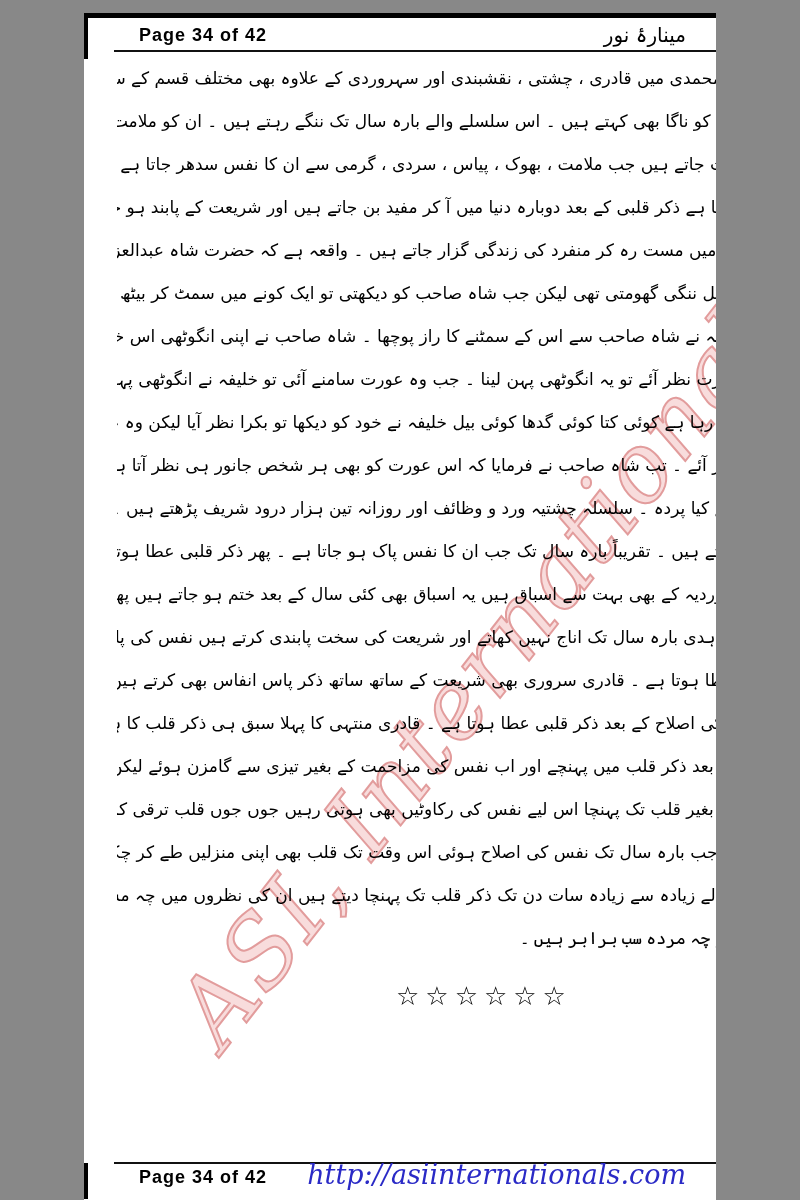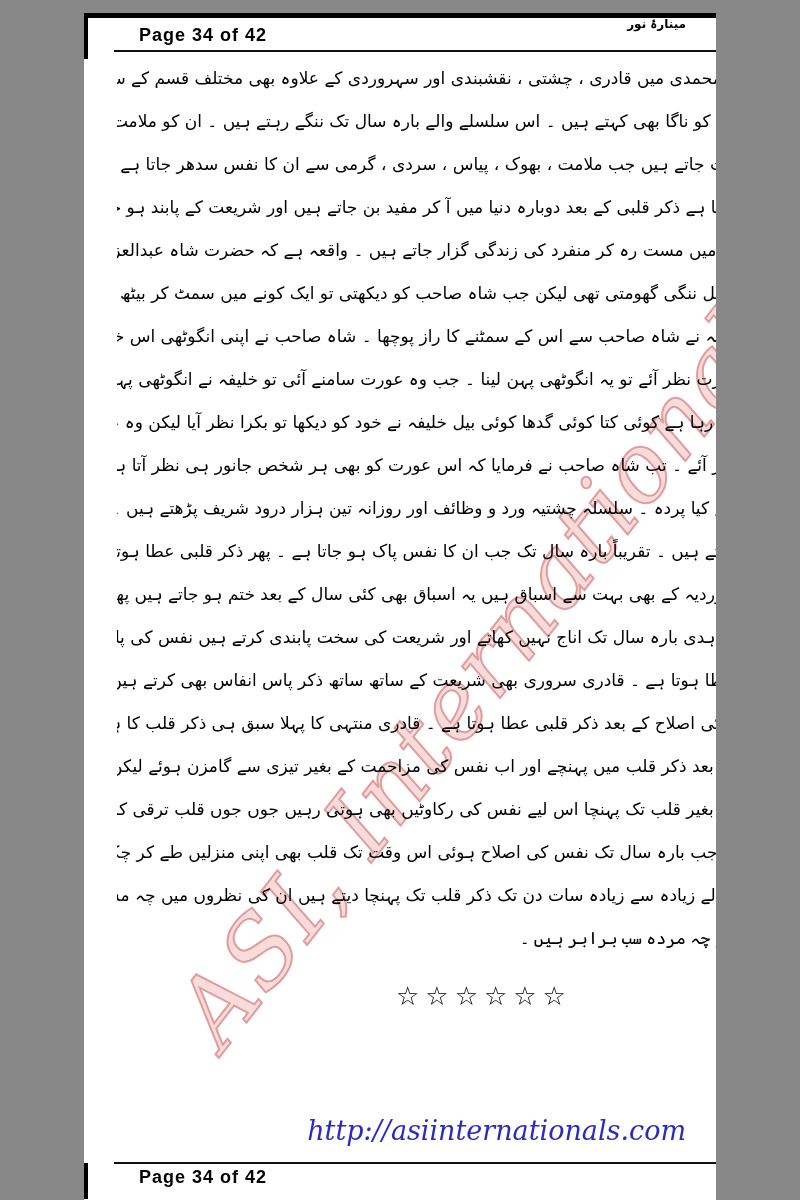--- a/index.html
+++ b/index.html
@@ -12,22 +12,22 @@
   .bar-top{position:absolute;left:0;top:0;width:800px;height:5px;background:#000;}
   .strip-left-top{position:absolute;left:0;top:0;width:4px;height:46px;background:#000;}
   .strip-left-bottom{position:absolute;left:0;top:1150px;width:4px;height:36px;background:#000;}
   
   .header-page-label{
     position:absolute;left:55px;top:12px;
     font-family:"Liberation Sans",sans-serif;font-weight:bold;font-size:18px;
     letter-spacing:1px;white-space:nowrap;
   }
   .header-title{
-    position:absolute;right:30px;top:4px;direction:rtl;
-    font-size:12px;font-weight:bold;white-space:nowrap;
+    position:absolute;right:30px;top:10px;direction:rtl;
+    font-size:20px;font-weight:normal;white-space:nowrap;
   }
   .rule{position:absolute;left:30px;width:742px;height:2px;background:#111;}
   .rule-header{top:37px;}
   .rule-footer{top:1149px;}
   
   .watermark{
     position:absolute;left:70px;top:985px;z-index:1;
     transform:rotate(-52deg);transform-origin:left top;
     font-family:"DejaVu Serif",serif;font-style:italic;
     font-size:95px;letter-spacing:2px;white-space:nowrap;
@@ -54,21 +54,21 @@
     position:absolute;left:0;top:968px;width:800px;z-index:2;
     text-align:center;font-size:26px;letter-spacing:6px;color:#000;
   }
   
   .footer-page-label{
     position:absolute;left:55px;top:1154px;
     font-family:"Liberation Sans",sans-serif;font-weight:bold;font-size:18px;
     letter-spacing:1px;white-space:nowrap;
   }
   .footer-url{
-    position:absolute;right:30px;top:1102px;direction:ltr;
+    position:absolute;right:30px;top:1146px;direction:ltr;
     font-family:"DejaVu Serif",serif;font-style:italic;
     font-size:27px;white-space:nowrap;text-decoration:none;
   }
 </style>
 </head>
 <body>
 
 <div class="page">
 
   <div class="bar-top"></div>

